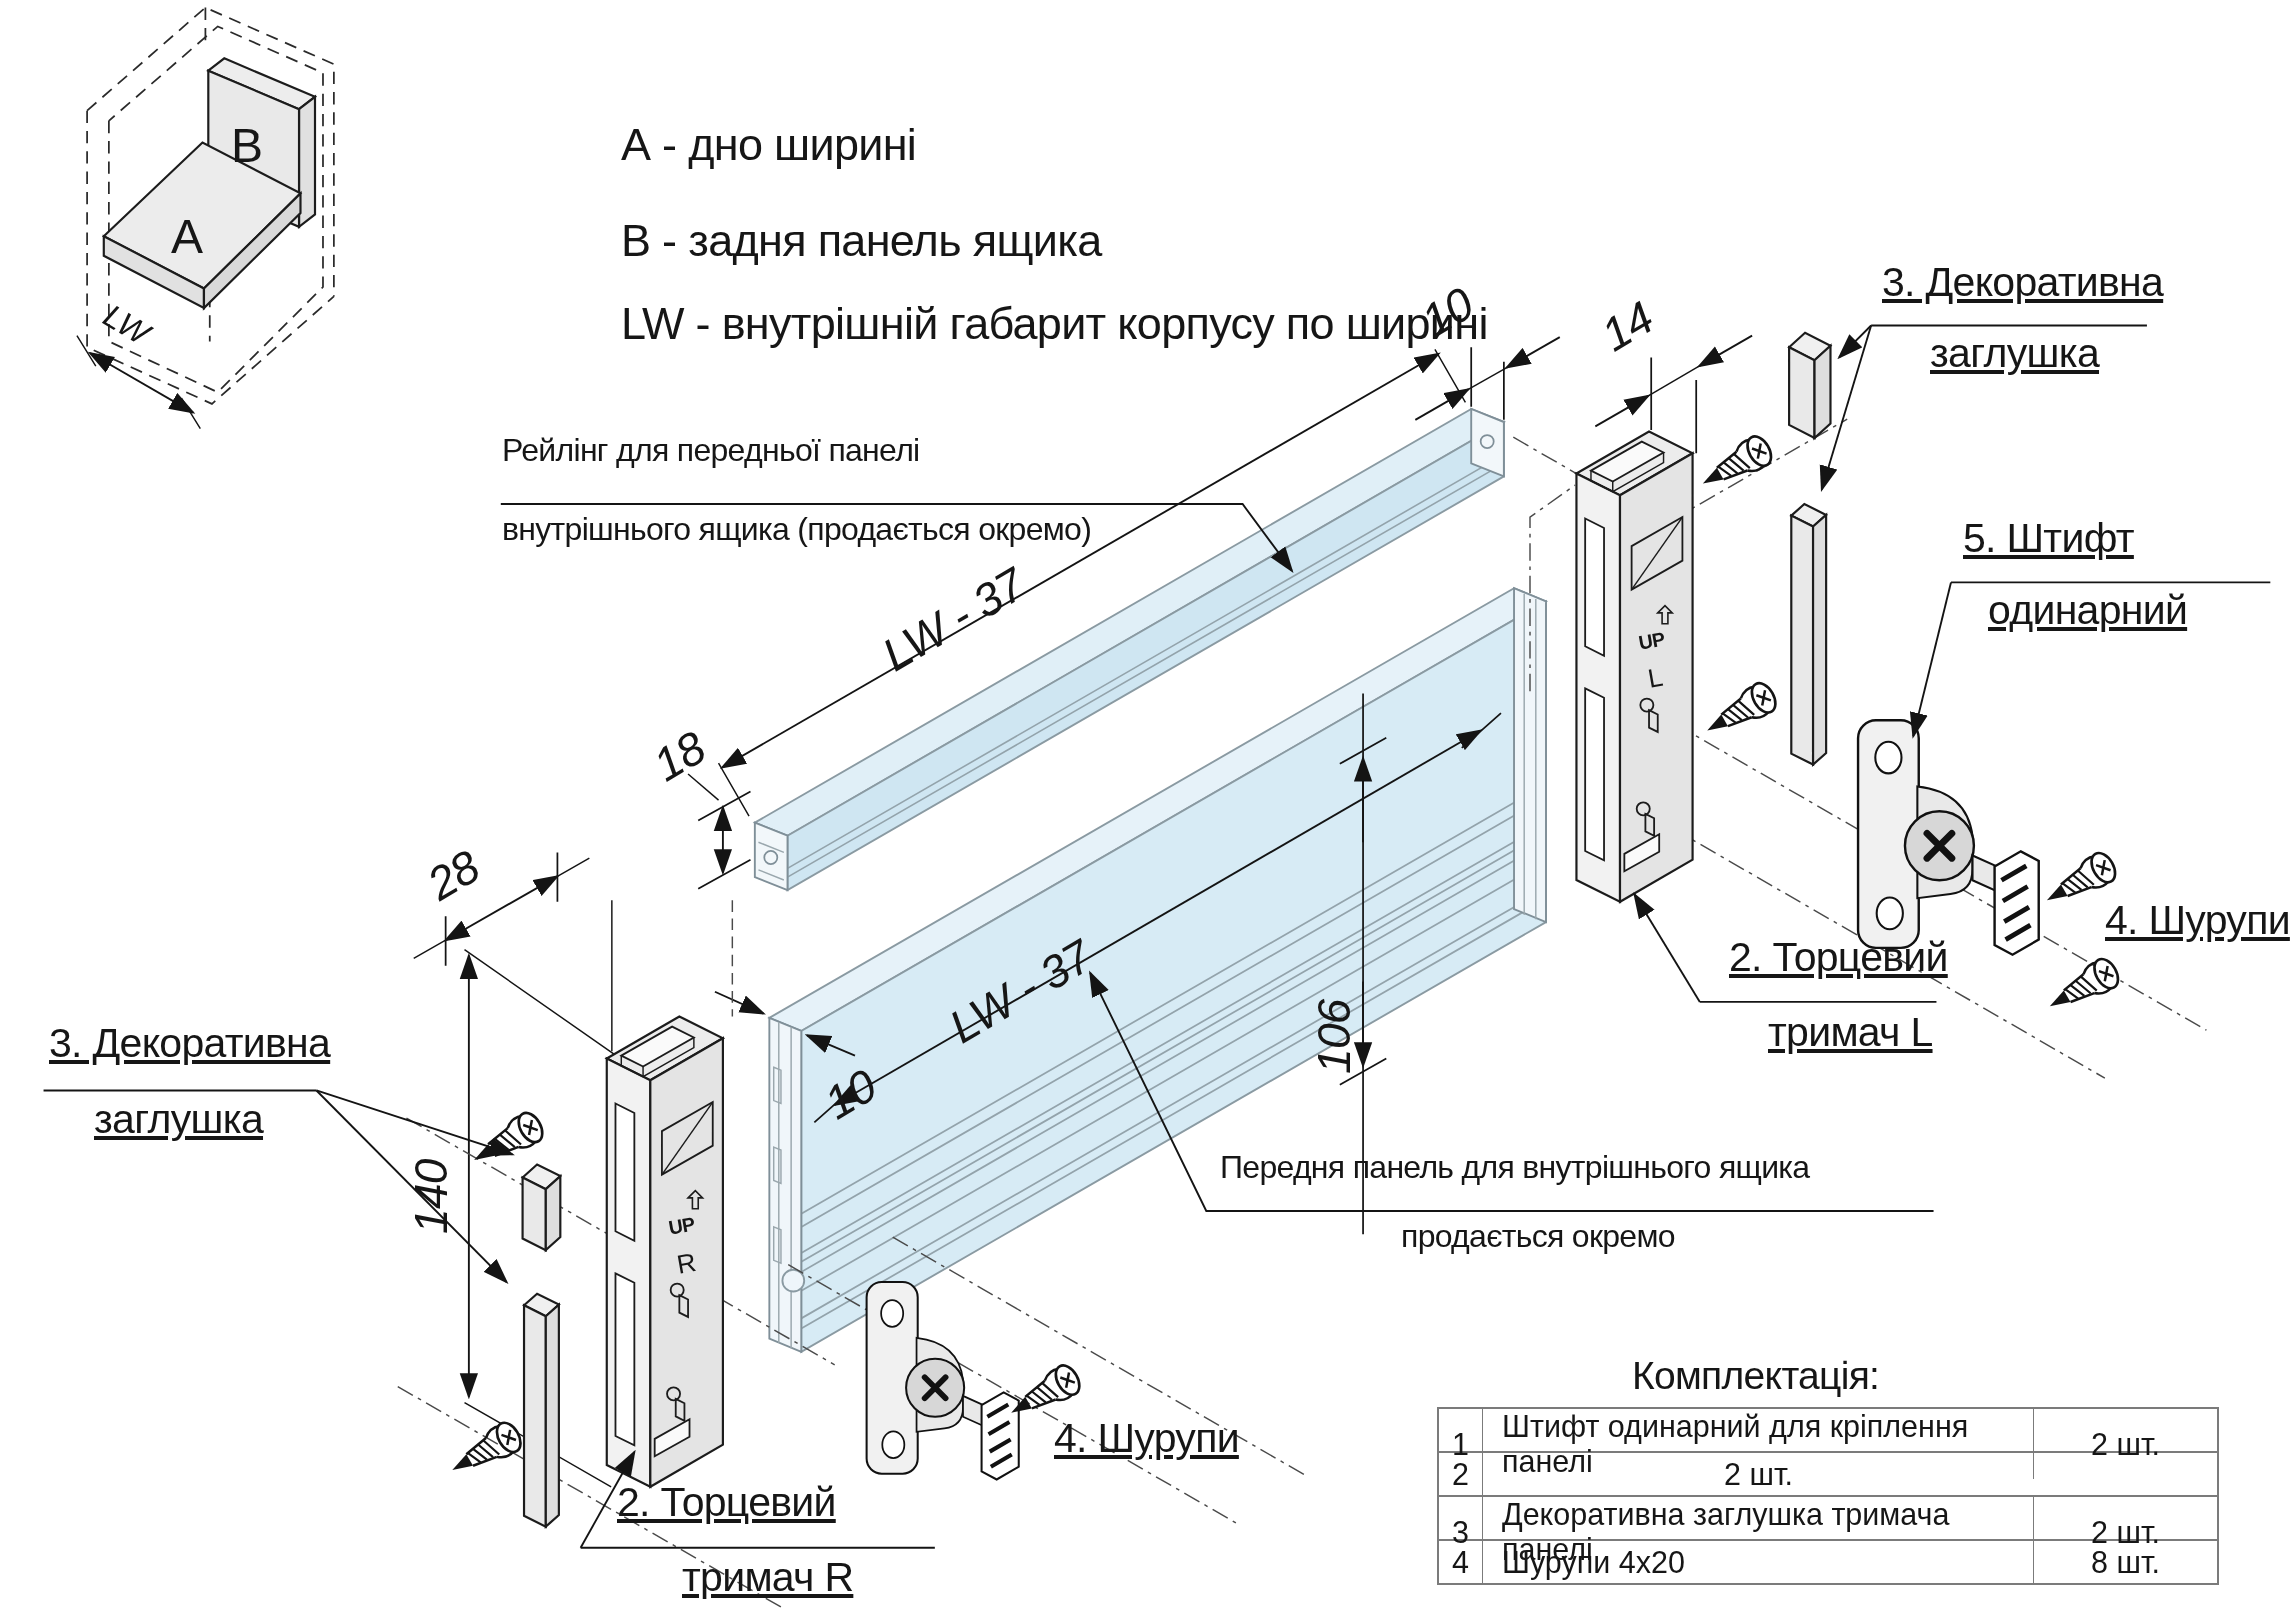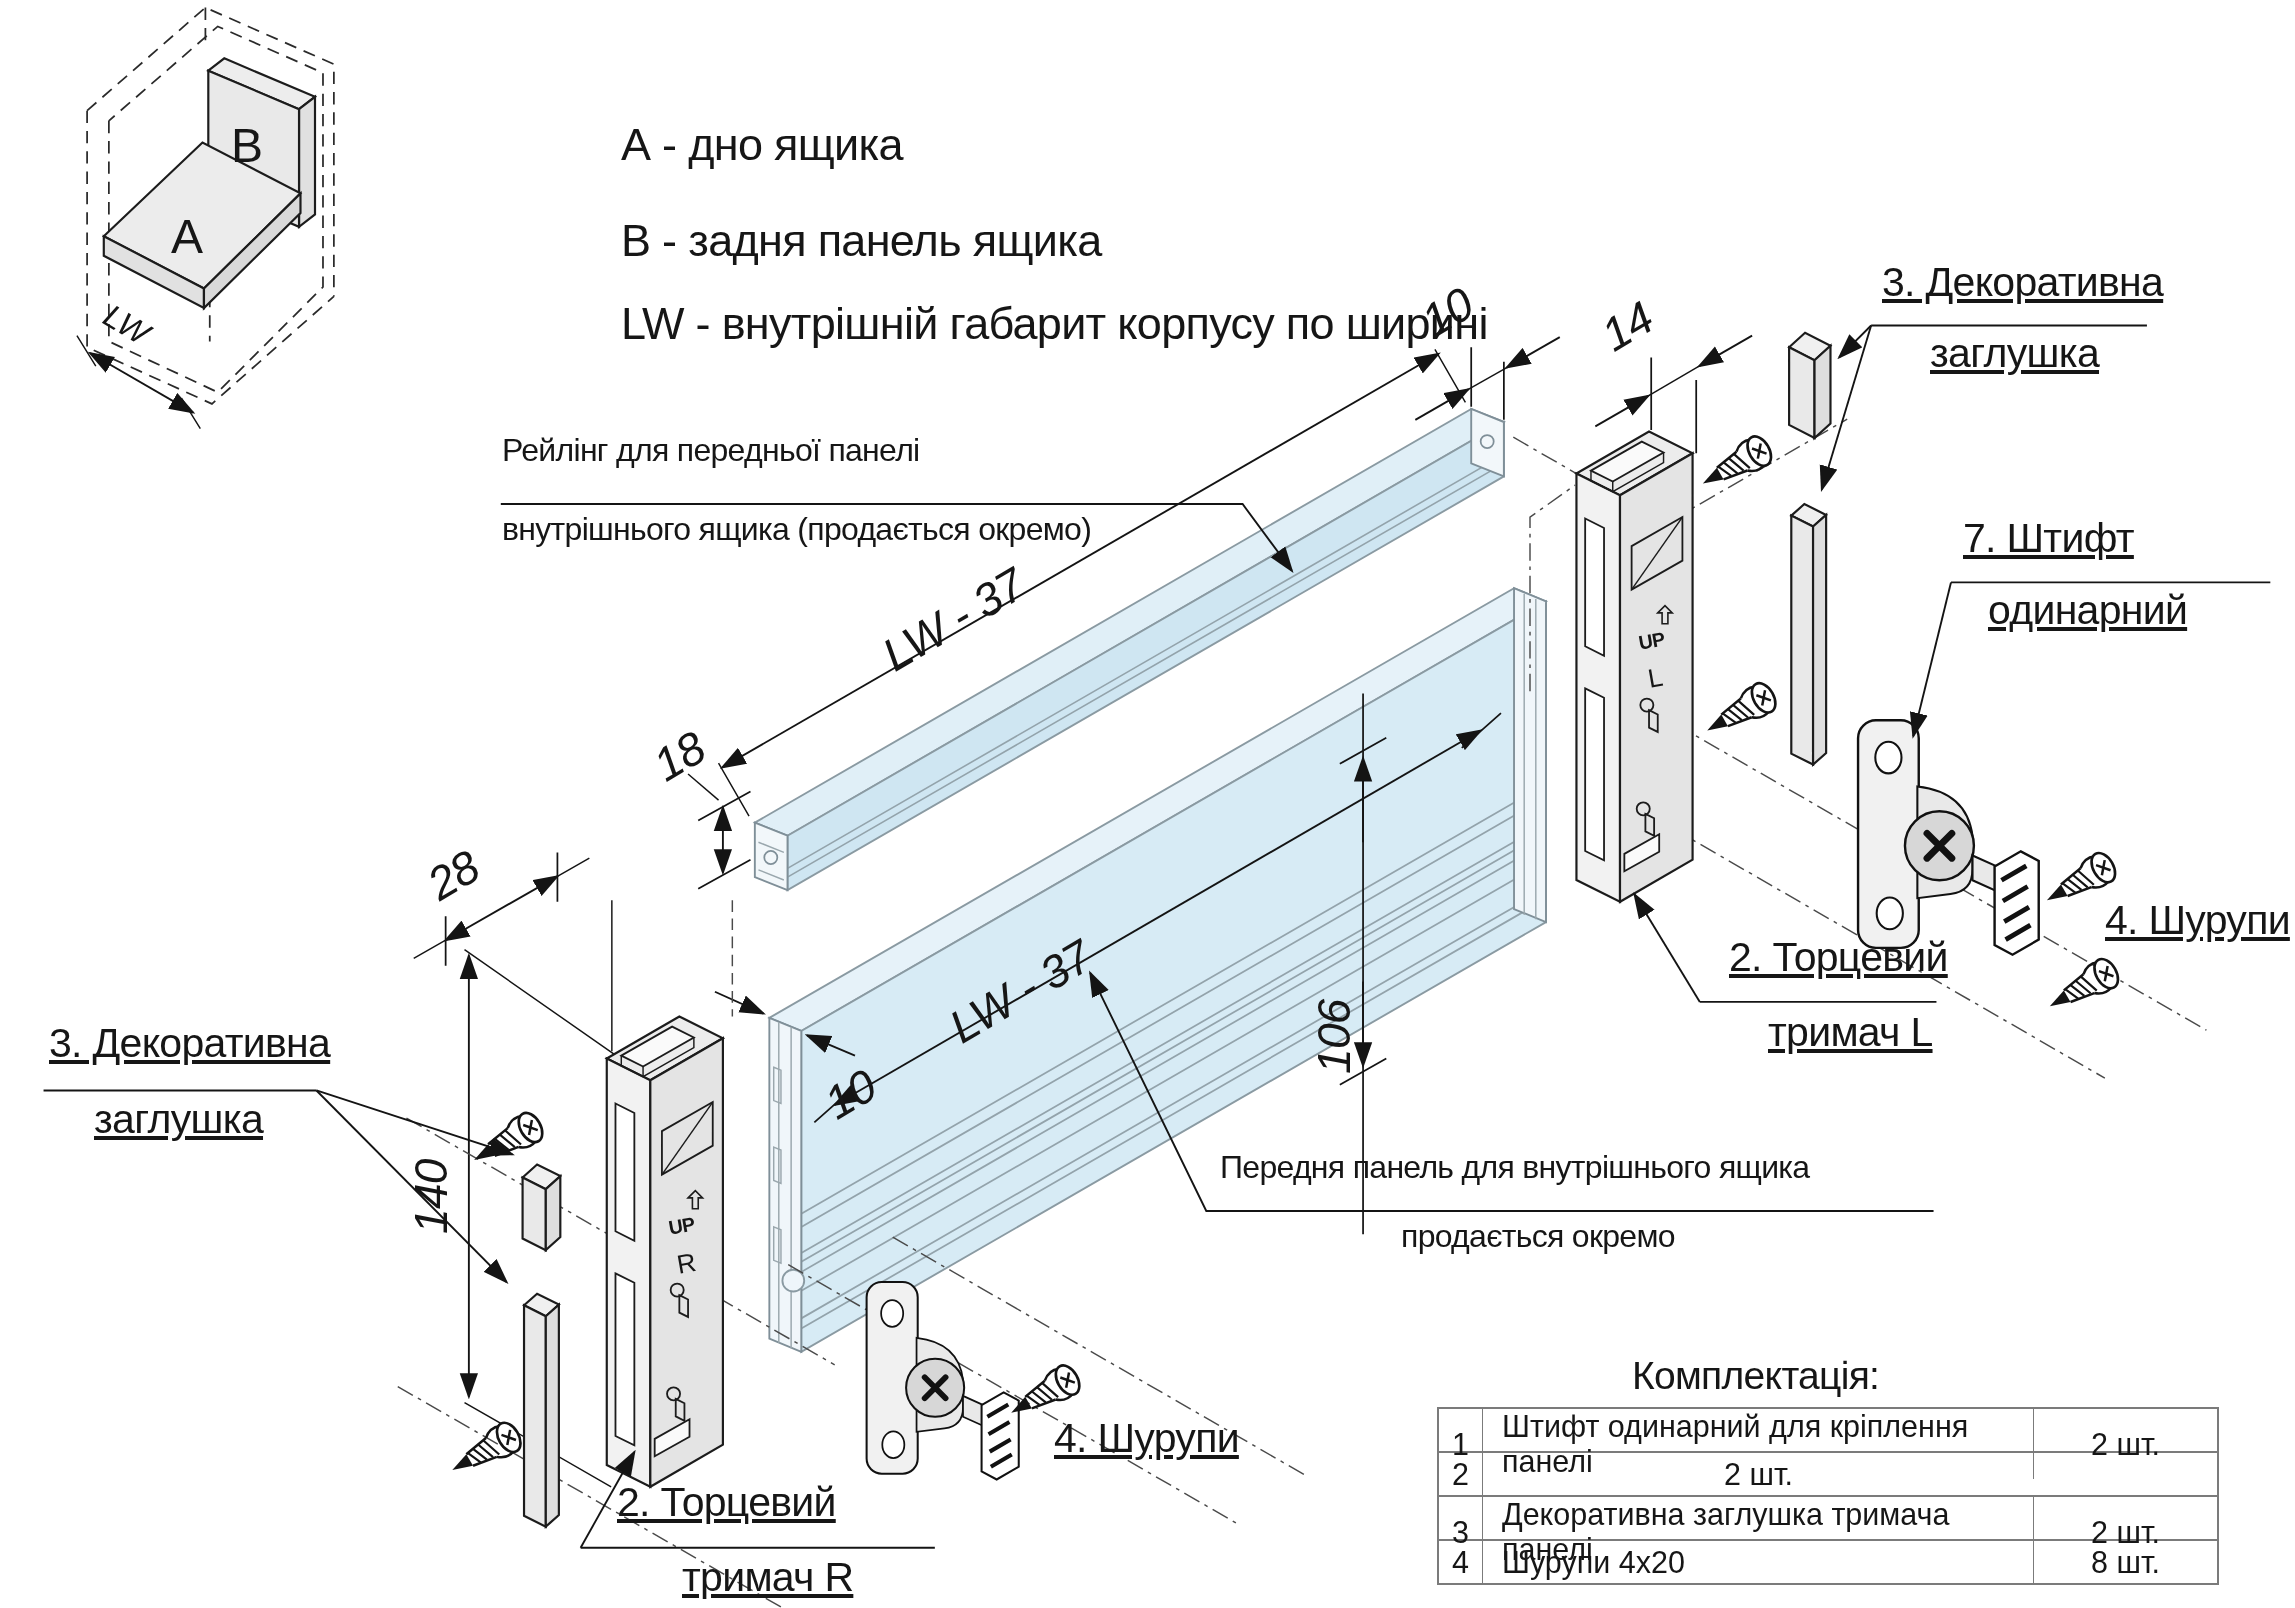--- a/index.html
+++ b/index.html
@@ -234,37 +234,37 @@
     <path d="M436,1502 L698,1766" marker-end="url(#ah)"></path>
     <path d="M800,2132 L1288,2132"></path>
     <path d="M800,2132 L874,2000" marker-end="url(#ah)"></path>
   </g>
 </svg>
 
 <div class="t iso" style="left:171px;top:212px;">А</div>
 <div class="t iso" style="left:231px;top:121px;">В</div>
 <div class="t rotp31" style="left:115px;top:299px;font-size:32px;font-style:italic;">LW</div>
 
-<div class="t leg" style="left:621px;top:122px;">А - дно ящика</div>
+<div class="t leg" style="left:621px;top:122px;">А - дно ширині</div>
 <div class="t leg" style="left:621px;top:218px;">В - задня панель ящика</div>
 <div class="t leg" style="left:621px;top:301px;">LW - внутрішній габарит корпусу по ширині</div>
 
 <div class="t big" style="left:502px;top:434px;">Рейлінг для передньої  панелі</div>
 <div class="t big" style="left:502px;top:513px;">внутрішнього ящика  (продається окремо)</div>
 
 <div class="t big" style="left:1220px;top:1151px;">Передня панель для внутрішнього ящика</div>
 <div class="t big" style="left:1401px;top:1220px;">продається окремо</div>
 
 <div class="t lbl" style="left:1882px;top:261px;">3. Декоративна</div>
 <div class="t lbl" style="left:1930px;top:332px;">заглушка</div>
 
 <div class="t lbl" style="left:49px;top:1022px;">3. Декоративна</div>
 <div class="t lbl" style="left:94px;top:1098px;">заглушка</div>
 
-<div class="t lbl" style="left:1963px;top:517px;">7. Штифт</div>
+<div class="t lbl" style="left:1963px;top:517px;">5. Штифт</div>
 <div class="t lbl" style="left:1988px;top:589px;">одинарний</div>
 
 <div class="t lbl" style="left:1729px;top:936px;">2. Торцевий</div>
 <div class="t lbl" style="left:1768px;top:1011px;">тримач L</div>
 
 <div class="t lbl" style="left:617px;top:1481px;">2. Торцевий</div>
 <div class="t lbl" style="left:682px;top:1556px;">тримач R</div>
 
 <div class="t lbl" style="left:2105px;top:899px;">4. Шурупи</div>
 <div class="t lbl" style="left:1054px;top:1417px;">4. Шурупи</div>

